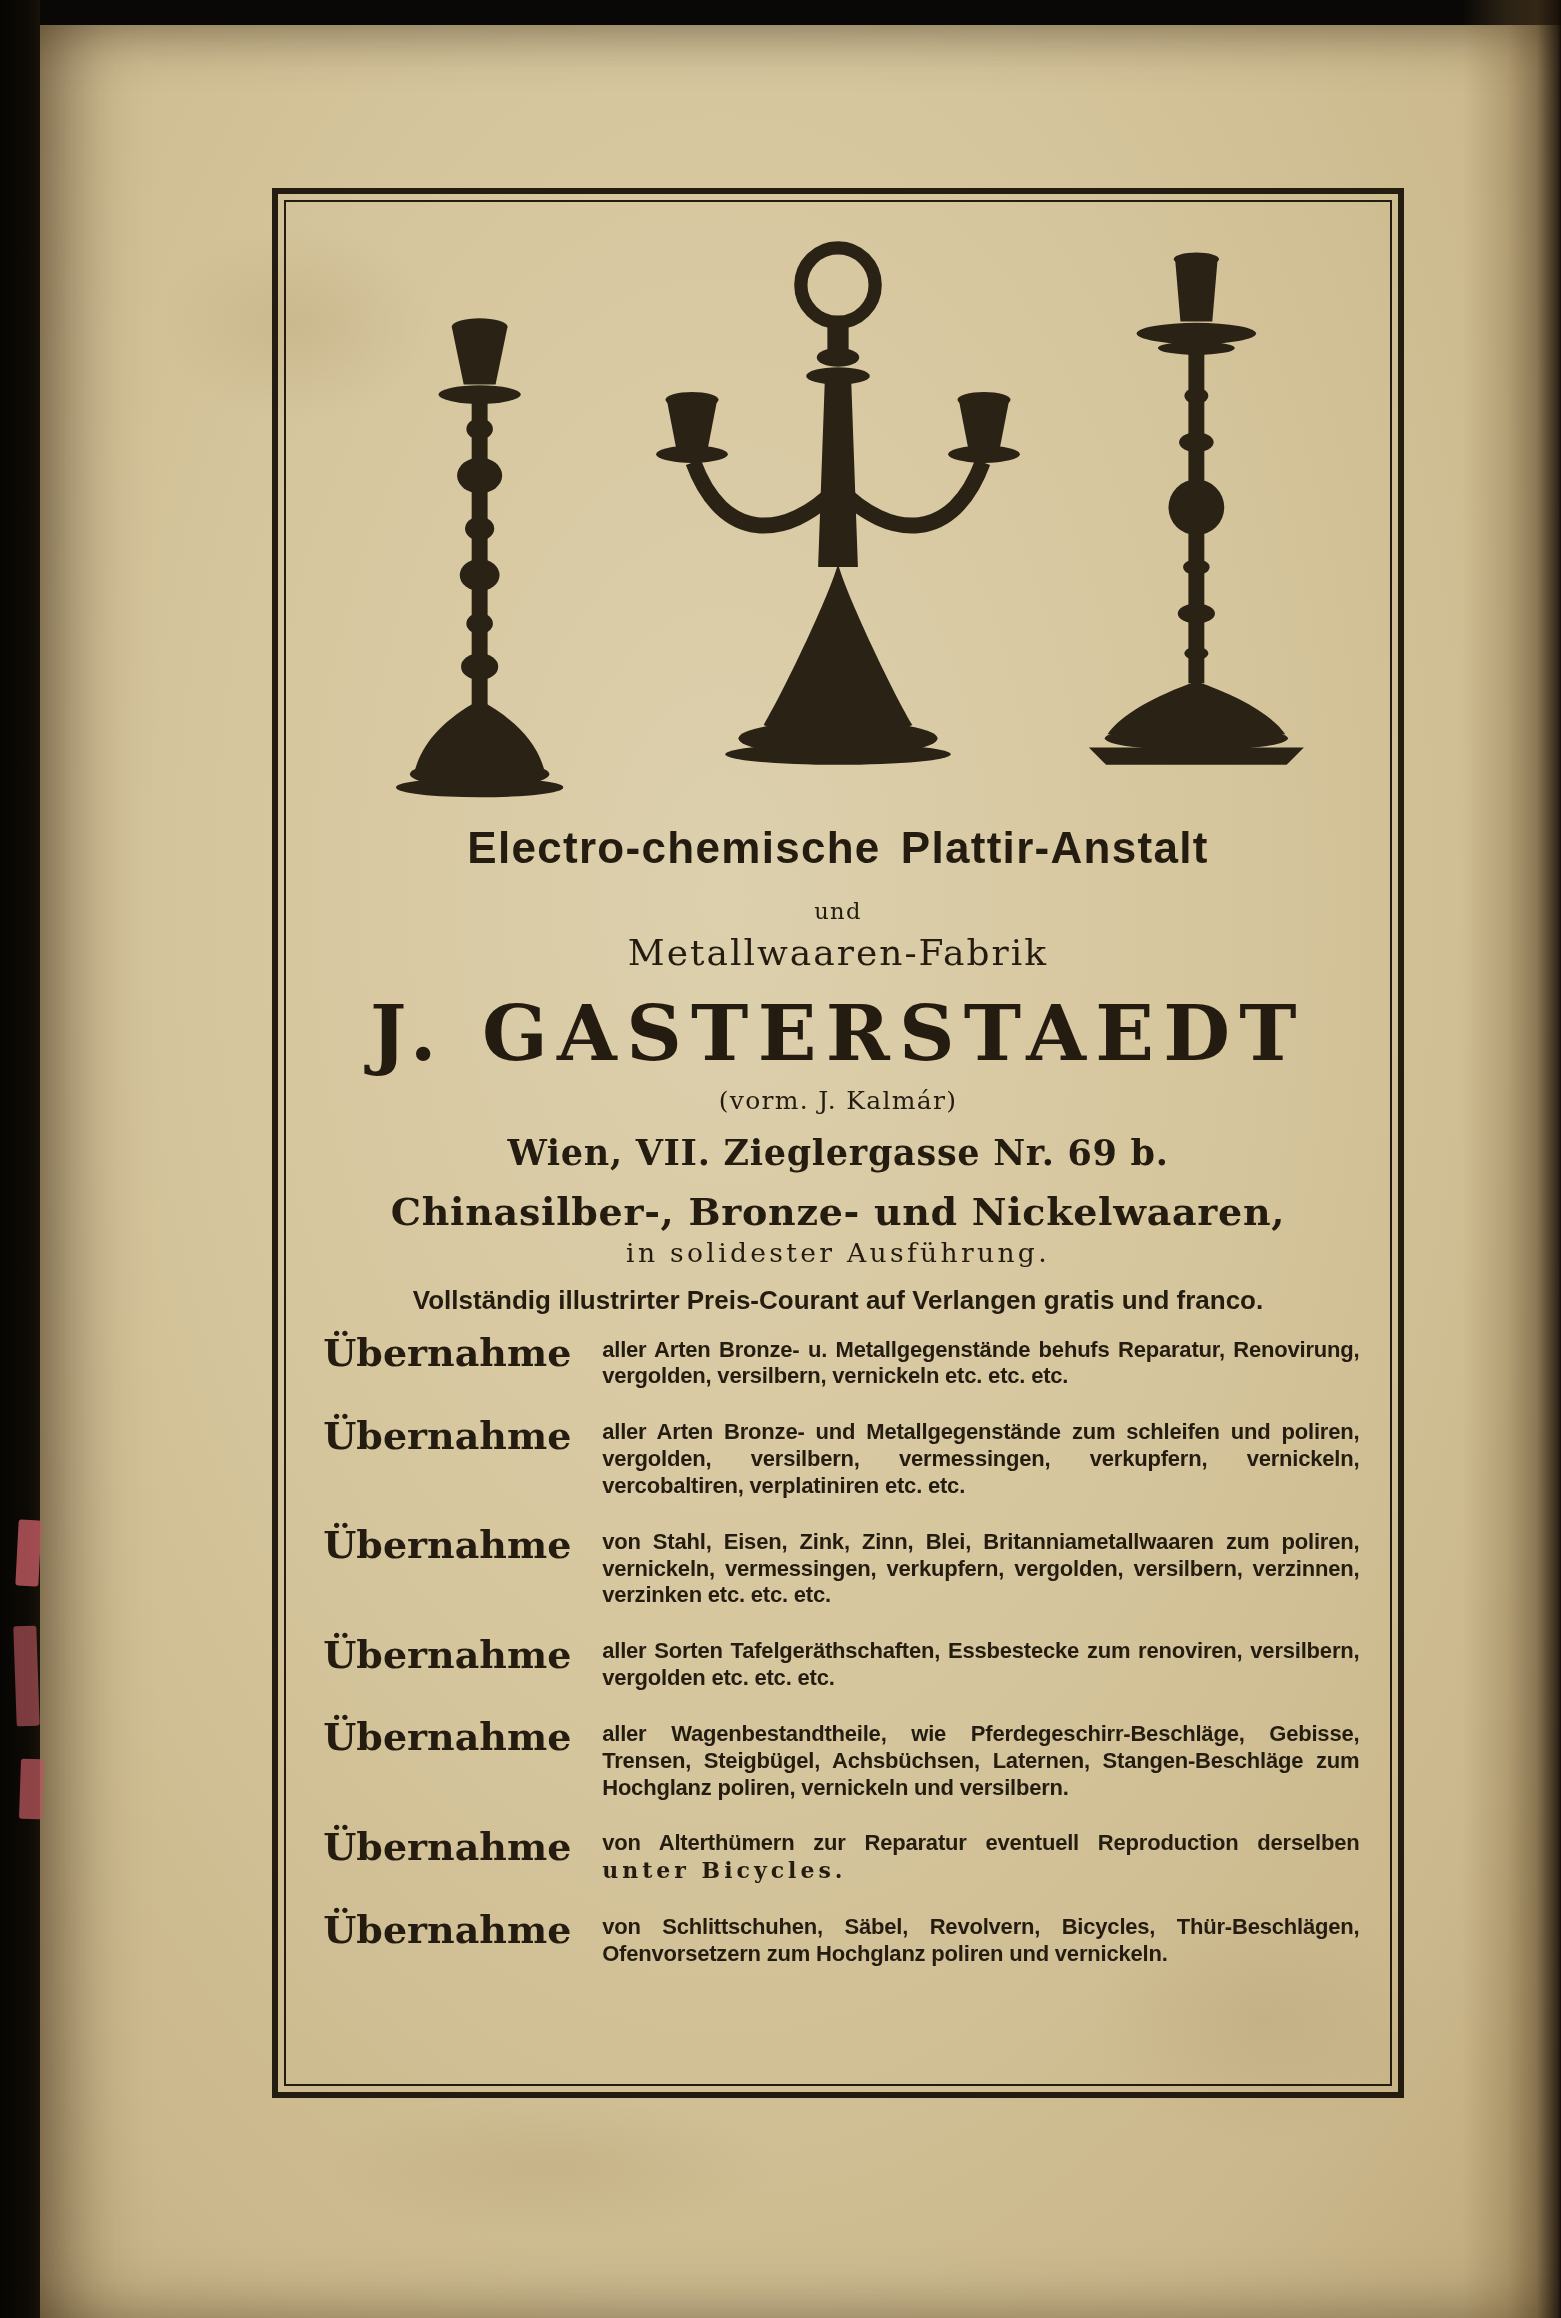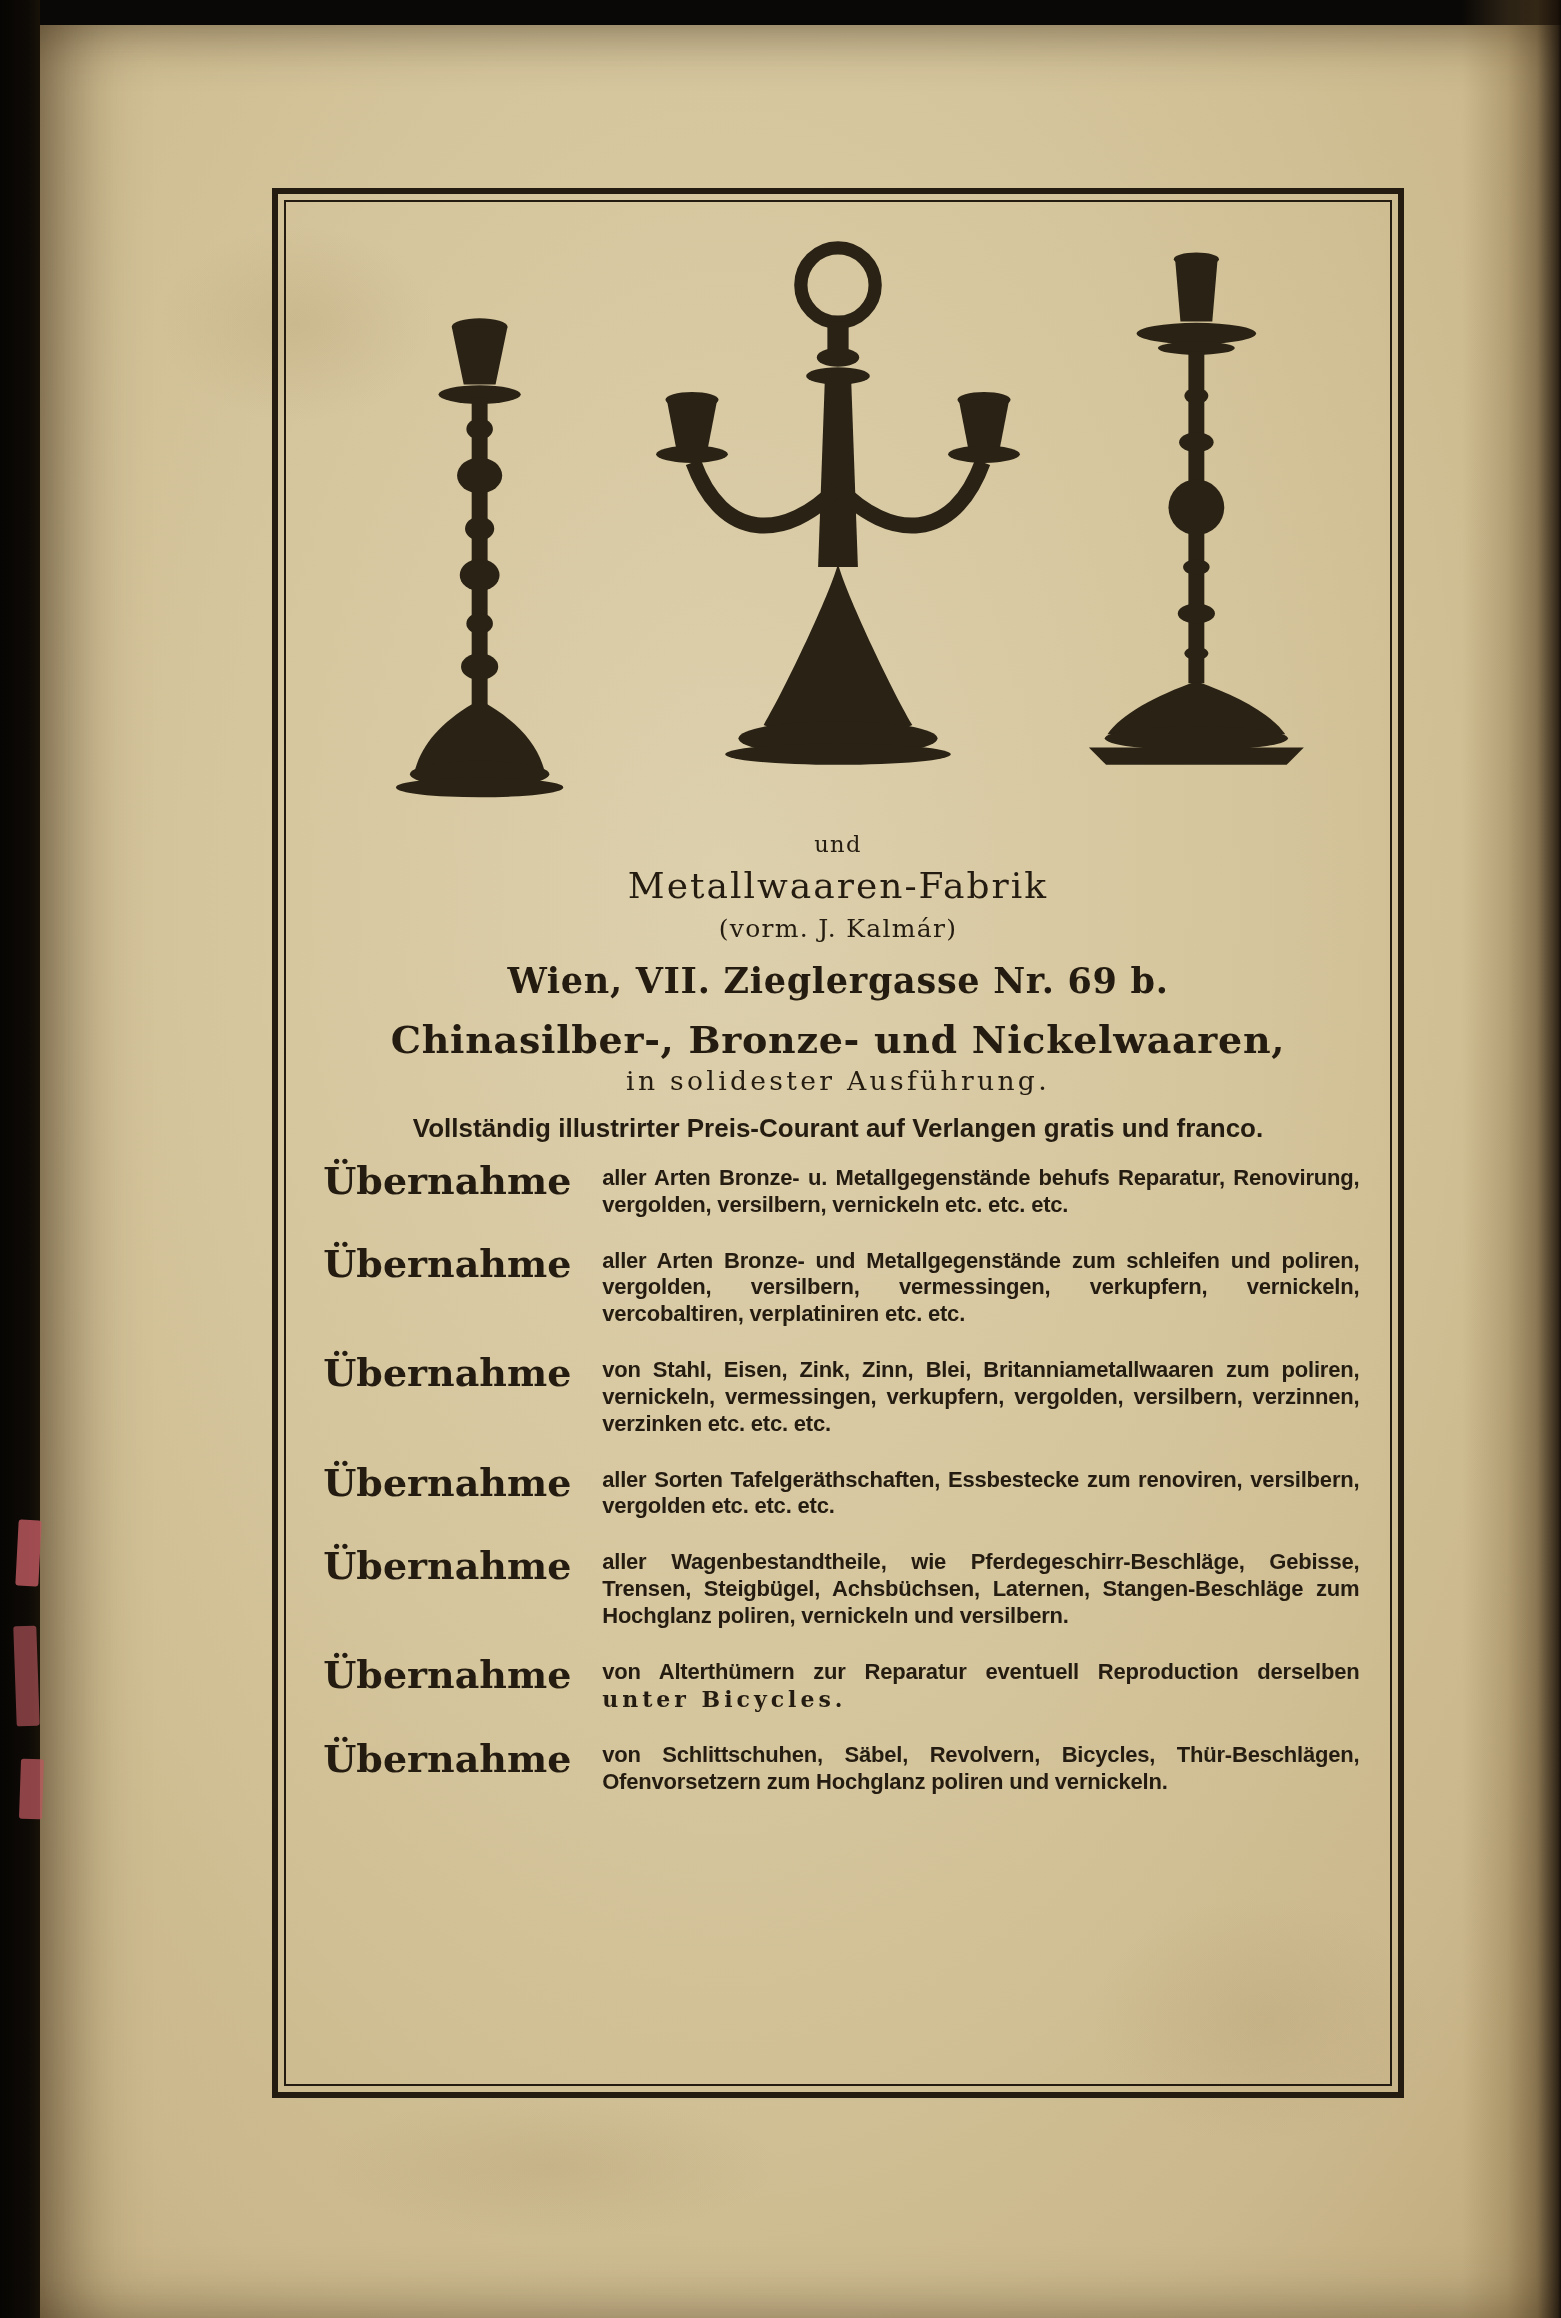--- a/index.html
+++ b/index.html
@@ -238,22 +238,24 @@
               <ellipse cx="1320" cy="520" rx="20" ry="12"></ellipse>
               <ellipse cx="1320" cy="590" rx="28" ry="15"></ellipse>
               <ellipse cx="1320" cy="650" rx="18" ry="10"></ellipse>
               <path d="M1320,692 C1258,714 1206,742 1186,772 L1454,772 C1434,742 1382,714 1320,692 Z"></path>
               <ellipse cx="1320" cy="778" rx="138" ry="18"></ellipse>
               <path d="M1158,792 L1482,792 L1456,818 L1184,818 Z"></path>
             </g>
           </svg>
         </div>
 
+        <div class="center-line headline-1">Electro-chemische Plattir-Anstalt</div>
         <div class="center-line headline-und">und</div>
         <div class="center-line headline-3">Metallwaaren-Fabrik</div>
+        <div class="center-line company-name">J. GASTERSTAEDT</div>
         <div class="center-line former-name">(vorm. J. Kalmár)</div>
         <div class="center-line address-line">Wien, VII. Zieglergasse Nr. 69 b.</div>
         <div class="center-line products-line">Chinasilber-, Bronze- und Nickelwaaren,</div>
         <div class="center-line quality-line">in solidester Ausführung.</div>
         <div class="center-line catalog-line">Vollständig illustrirter Preis-Courant auf Verlangen gratis und franco.</div>
 
         <div class="services">
 
           <div class="service-row">
             <div class="service-label">Übernahme</div>

